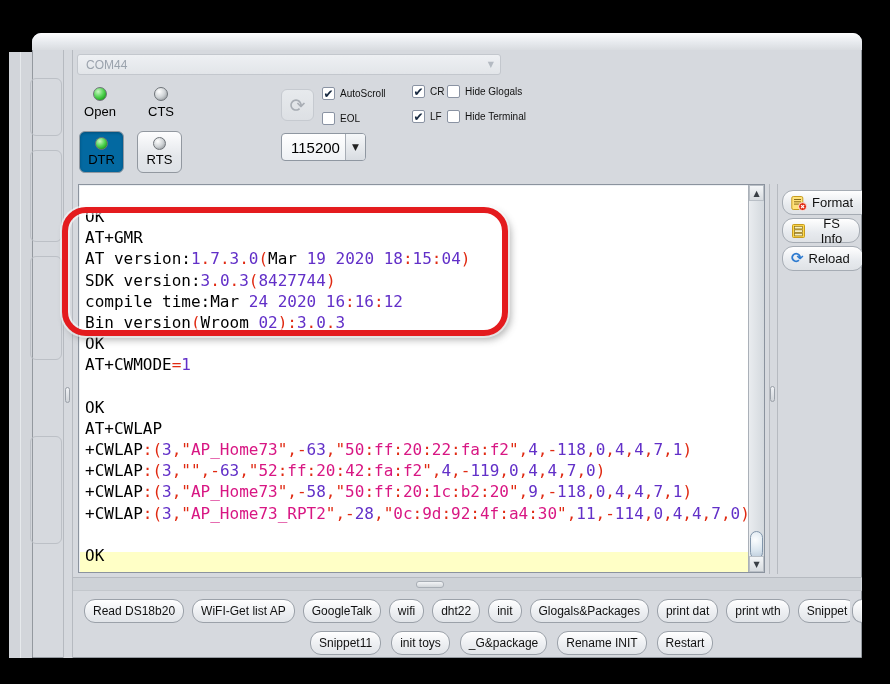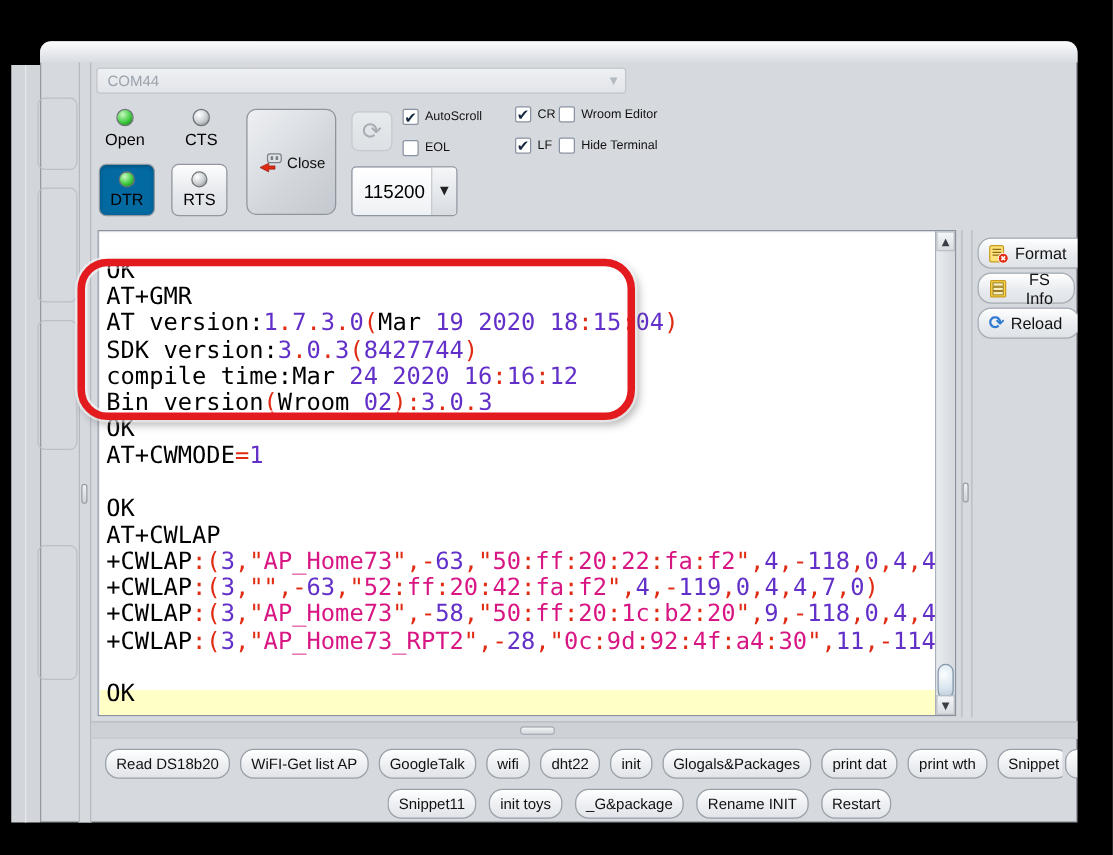--- a/index.html
+++ b/index.html
@@ -55,21 +55,21 @@
   .refresh-btn .icon-glyph{font-size:19px;color:#a8adb4;line-height:1;}
 
   
   .cb-row{position:absolute;display:flex;align-items:center;gap:5px;cursor:default;}
   .cb-box{width:13px;height:13px;background:#fff;border:1px solid #8a93a3;border-radius:2px;
           display:flex;align-items:center;justify-content:center;font-size:12px;line-height:1;color:#16283f;
           font-family:"DejaVu Sans",sans-serif;}
   .cb-label{font-size:10px;color:#111;}
 
   
-  .baud-combo{position:absolute;left:281px;top:133px;width:85px;height:40px;border:1px solid #8f97a1;border-radius:4px;
+  .baud-combo{position:absolute;left:281px;top:133px;width:85px;height:28px;border:1px solid #8f97a1;border-radius:4px;
               background:linear-gradient(180deg,#ffffff,#eef1f4);}
   .baud-combo .val{position:absolute;left:9px;top:0;height:100%;display:flex;align-items:center;font-size:15px;color:#000;}
   .baud-combo .arrbox{position:absolute;right:0;top:0;width:20px;height:100%;border-left:1px solid #a7adb5;
               border-radius:0 3px 3px 0;background:linear-gradient(180deg,#f5f7f9,#d8dce1);
               display:flex;align-items:center;justify-content:center;font-size:9px;color:#222;}
 
   
   .donate-btn{position:absolute;left:388px;top:133px;width:116px;height:41px;border:1px solid #aab0b6;border-radius:8px;
               background:linear-gradient(180deg,#fcfdfe,#dfe3e7);padding:5px 7px;}
   .donate-pill{position:relative;width:100%;height:100%;border:1px solid #d97f06;border-radius:15px;
@@ -77,21 +77,21 @@
                display:flex;align-items:center;justify-content:center;overflow:hidden;}
   .donate-pill::before{content:"";position:absolute;left:8%;top:2px;width:84%;height:45%;border-radius:12px;
                background:linear-gradient(180deg,rgba(255,255,255,.95),rgba(255,255,255,.15));}
   .donate-pill .lbl{position:relative;font-size:17px;font-weight:bold;font-style:italic;color:#2a3f9e;
                text-shadow:0 1px 1px rgba(255,255,255,.55);}
 
   
   .terminal{position:absolute;left:78px;top:184px;width:687px;height:389px;background:#fff;
             border:1px solid #8b939e;box-shadow:inset 0 0 0 1px #eef1f4;}
   .term-text{position:absolute;left:0;top:0;right:16px;bottom:0;padding:21px 0 0 6px;overflow:hidden;
-             font-family:"DejaVu Sans Mono",monospace;font-size:19px;line-height:21.2px;white-space:pre;}
+             font-family:"DejaVu Sans Mono",monospace;font-size:16px;line-height:21.2px;white-space:pre;}
   .tline{height:21.2px;}
   .t-k{color:var(--text,#000);}
   .t-n{color:var(--num,#6230c8);}
   .t-p{color:var(--punct,#e02a12);}
   .t-s{color:var(--str,#d81683);}
   .term-hl{position:absolute;left:1px;top:367px;width:668px;height:20px;background:var(--highlight,#ffffc6);}
 
   .vscroll{position:absolute;right:0;top:0;width:16px;height:100%;border-left:1px solid #aab0b8;
            background:linear-gradient(90deg,#e9ecef,#d4d9de);}
   .sb-btn{position:absolute;left:0;width:15px;height:16px;display:flex;align-items:center;justify-content:center;
@@ -162,31 +162,20 @@
   </div>
   <div class="sq-btn pressed" style="left:79px;top:131px;">
     <span class="led small green"></span>
     <span class="lbl">DTR</span>
   </div>
   <div class="sq-btn" style="left:137px;top:131px;">
     <span class="led small gray"></span>
     <span class="lbl">RTS</span>
   </div>
 
-  <div class="close-btn">
-    <span style="display:flex;">
-      <svg width="22" height="22" viewBox="0 0 22 22">
-        <rect x="8" y="4" width="11" height="7" rx="2" fill="#dfe3e8" stroke="#7a8088"></rect>
-        <rect x="10.5" y="6" width="2" height="3" fill="#7a8088"></rect>
-        <rect x="14.5" y="6" width="2" height="3" fill="#7a8088"></rect>
-        <path d="M2 15 l7 -3.5 v2.2 h5 v2.6 h-5 v2.2 z" fill="#e02a12" stroke="#8c1208" stroke-width="0.5"></path>
-      </svg>
-    </span>
-    <span class="lbl">Close</span>
-  </div>
 
   <div class="refresh-btn">
     <span class="icon-glyph">⟳</span>
   </div>
 
   <label class="cb-row" style="left:322px;top:87px;">
       <span class="cb-box">✔</span>
       <span class="cb-label">AutoScroll</span>
     </label>
   <label class="cb-row" style="left:322px;top:112px;">
@@ -196,21 +185,21 @@
   <label class="cb-row" style="left:412px;top:85px;">
       <span class="cb-box">✔</span>
       <span class="cb-label">CR</span>
     </label>
   <label class="cb-row" style="left:412px;top:110px;">
       <span class="cb-box">✔</span>
       <span class="cb-label">LF</span>
     </label>
   <label class="cb-row" style="left:447px;top:85px;">
       <span class="cb-box"></span>
-      <span class="cb-label">Wroom Editor</span>
+      <span class="cb-label">Hide Glogals</span>
     </label>
   <label class="cb-row" style="left:447px;top:110px;">
       <span class="cb-box"></span>
       <span class="cb-label">Hide Terminal</span>
     </label>
 
   <div class="baud-combo">
     <span class="val">115200</span>
     <span class="arrbox">
       <span class="icon-glyph">▼</span>

